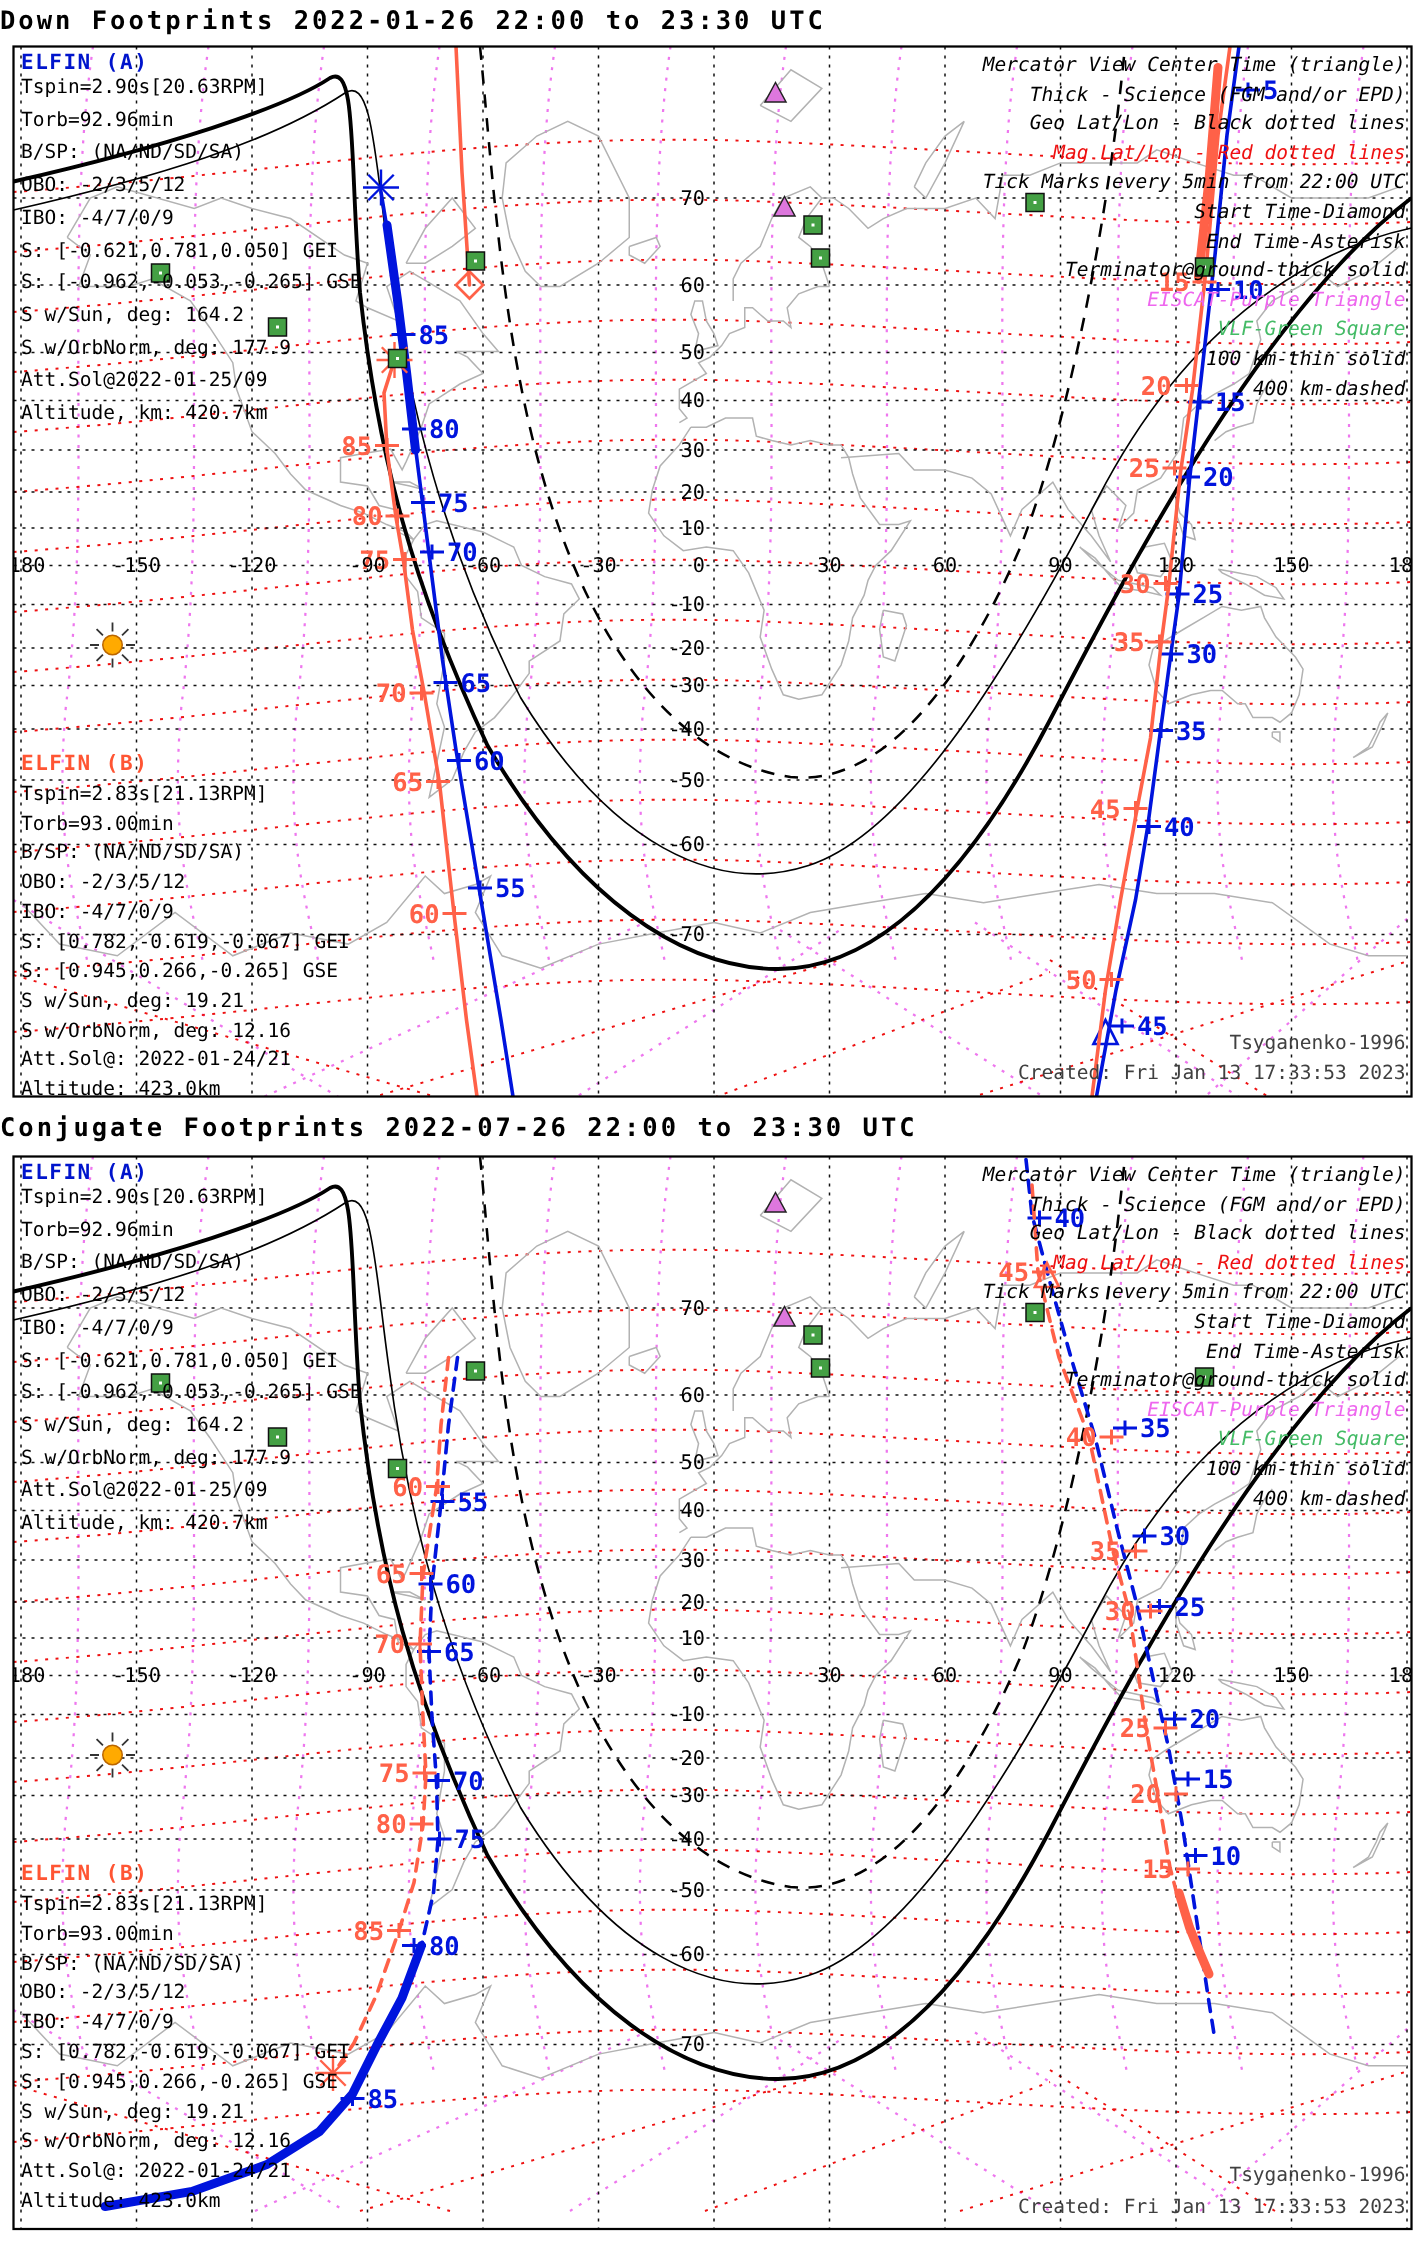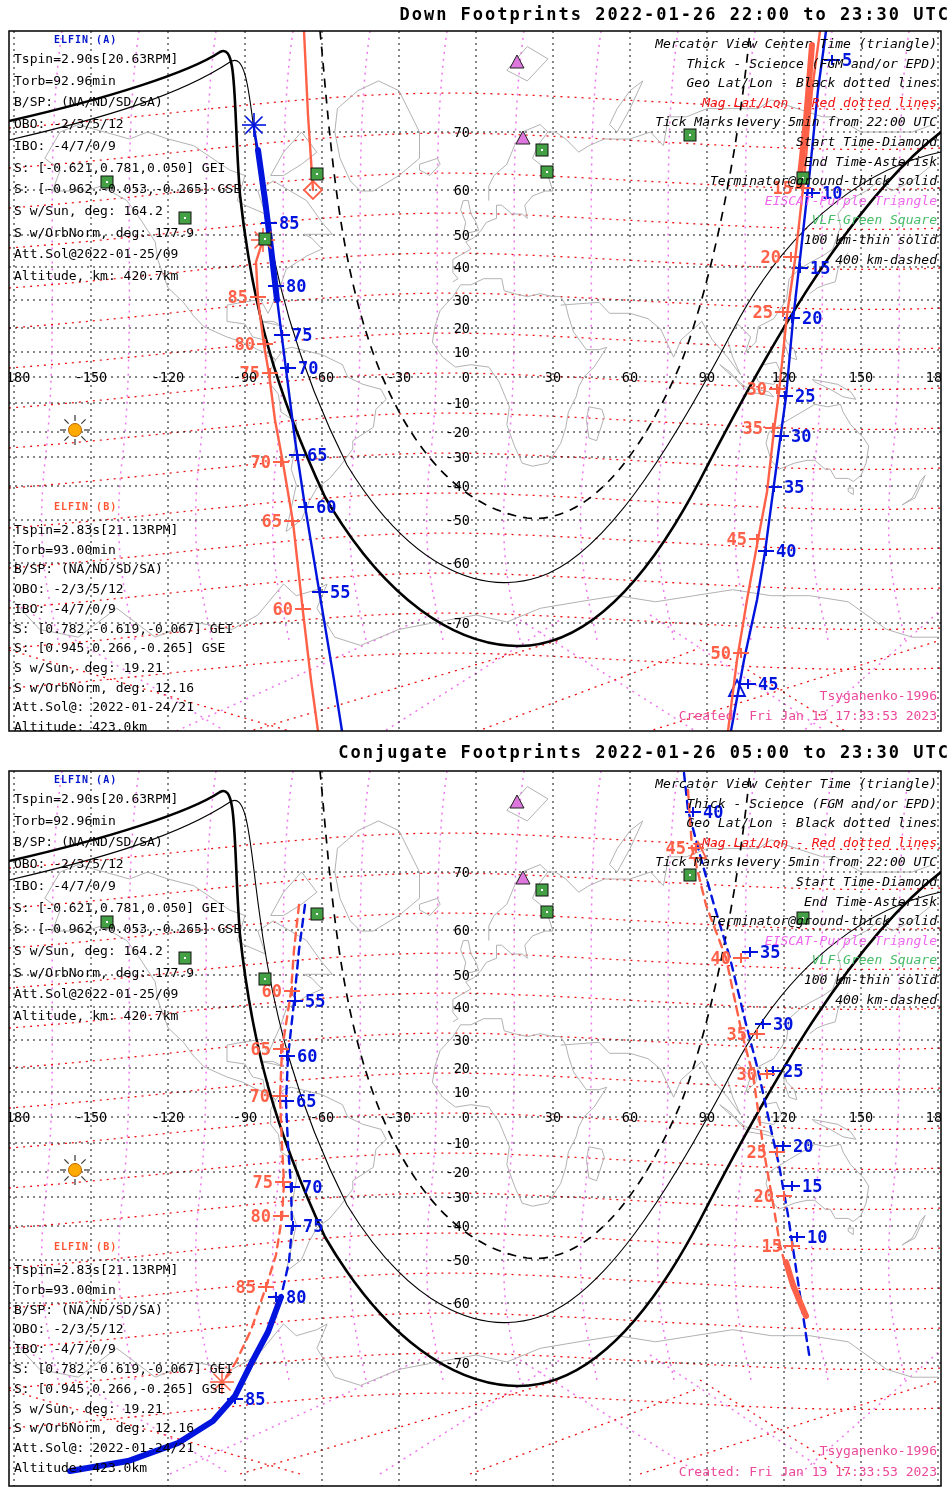--- a/index.html
+++ b/index.html
@@ -1,25 +1,25 @@
 <!DOCTYPE html>
 <html><head>
 <meta charset="utf-8">
 <style>
   html,body{margin:0;padding:0;background:#fff;}
   #page{position:relative;width:950px;height:1500px;background:#fff;overflow:hidden;
         font-family:"DejaVu Sans Mono","Liberation Mono",monospace;}
-  .title{position:absolute;left:0;width:950px;text-align:right;font-size:17px;font-weight:bold;
+  .title{position:absolute;left:0;width:950px;text-align:left;font-size:17px;font-weight:bold;
          letter-spacing:2px;color:#000;}
   .info{position:absolute;left:14px;width:330px;}
-  .info .hdr{position:absolute;font-size:10px;font-weight:bold;letter-spacing:1px;margin-left:40px;}
+  .info .hdr{position:absolute;font-size:14px;font-weight:bold;letter-spacing:1px;}
   .info .ln{position:absolute;font-size:13px;color:#000;white-space:pre;}
   .legend{position:absolute;right:13px;width:420px;text-align:right;}
   .legend .ln{position:absolute;right:0;width:420px;font-size:13px;white-space:pre;font-style:italic;}
-  .footer{position:absolute;right:13px;width:400px;text-align:right;font-size:13px;color:#ec4899;}
+  .footer{position:absolute;right:13px;width:400px;text-align:right;font-size:13px;color:#404040;}
   svg{position:absolute;left:0;top:0;}
 </style>
 </head>
 <body>
 
 <div id="page">
   <svg id="mapsvg" width="950" height="1500">
       <defs>
         <clipPath id="clip_top">
           <rect x="9" y="31" width="932" height="700"></rect>
@@ -566,21 +566,21 @@
           <text x="707" y="1121.5" fill="#000" font-size="13.5" text-anchor="middle">90</text>
           <text x="784" y="1121.5" fill="#000" font-size="13.5" text-anchor="middle">120</text>
           <text x="861" y="1121.5" fill="#000" font-size="13.5" text-anchor="middle">150</text>
           <text x="938" y="1121.5" fill="#000" font-size="13.5" text-anchor="middle">180</text>
         </g>
       </g>
       <rect x="9" y="771" width="932" height="715" fill="none" stroke="#000" stroke-width="1.5"></rect>
     </svg>
 
   <div class="title" style="top:4px">Down Footprints 2022-01-26 22:00 to 23:30 UTC</div>
-  <div class="title" style="top:742px">Conjugate Footprints 2022-01-26 05:00 to 23:30 UTC</div>
+  <div class="title" style="top:742px">Conjugate Footprints 2022-07-26 22:00 to 23:30 UTC</div>
 
   <div class="info" id="info-a-top">
       <div class="hdr" style="top: 34px; color: rgb(0, 20, 204);">ELFIN (A)</div>
       <div class="ln" style="top: 51px;">Tspin=2.90s[20.63RPM]</div>
       <div class="ln" style="top: 72.7px;">Torb=92.96min</div>
       <div class="ln" style="top: 94.4px;">B/SP: (NA/ND/SD/SA)</div>
       <div class="ln" style="top: 116.1px;">OBO: -2/3/5/12</div>
       <div class="ln" style="top: 137.8px;">IBO: -4/7/0/9</div>
       <div class="ln" style="top: 159.5px;">S: [-0.621,0.781,0.050] GEI</div>
       <div class="ln" style="top: 181.2px;">S: [-0.962,-0.053,-0.265] GSE</div>

